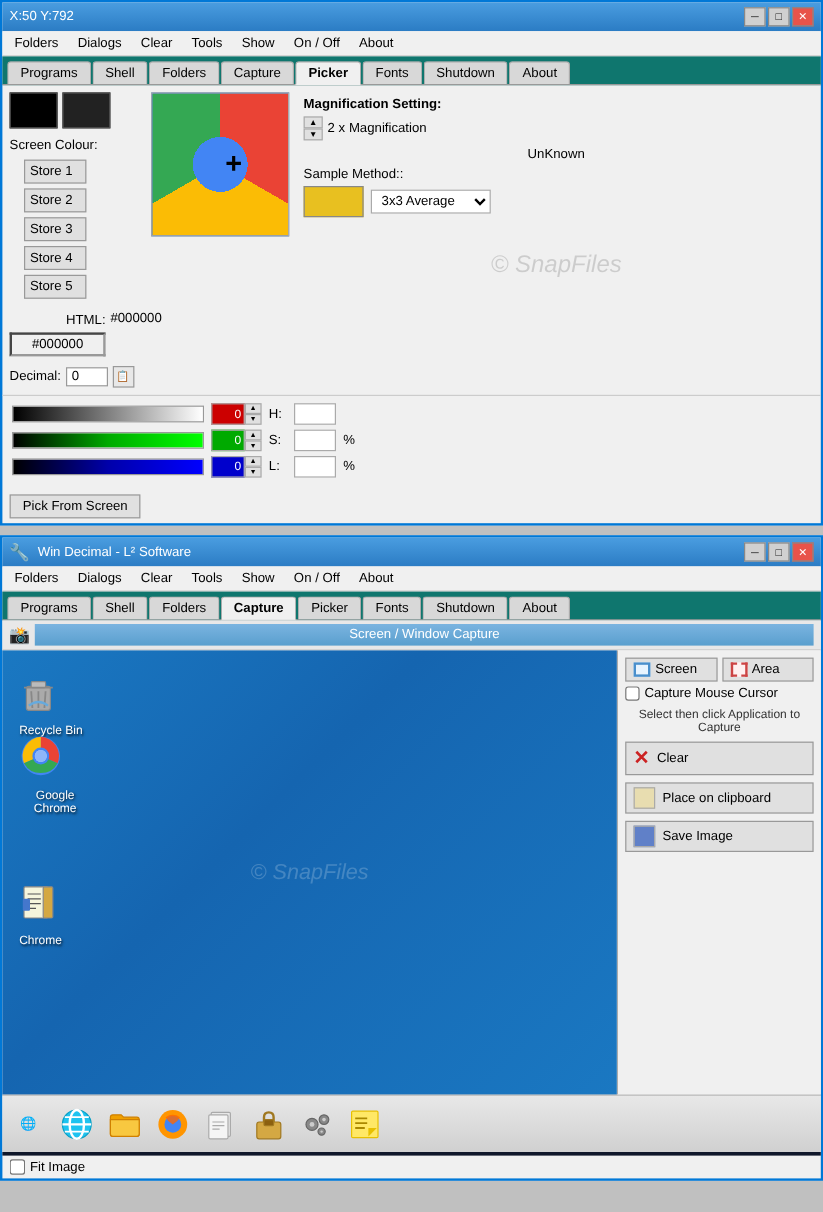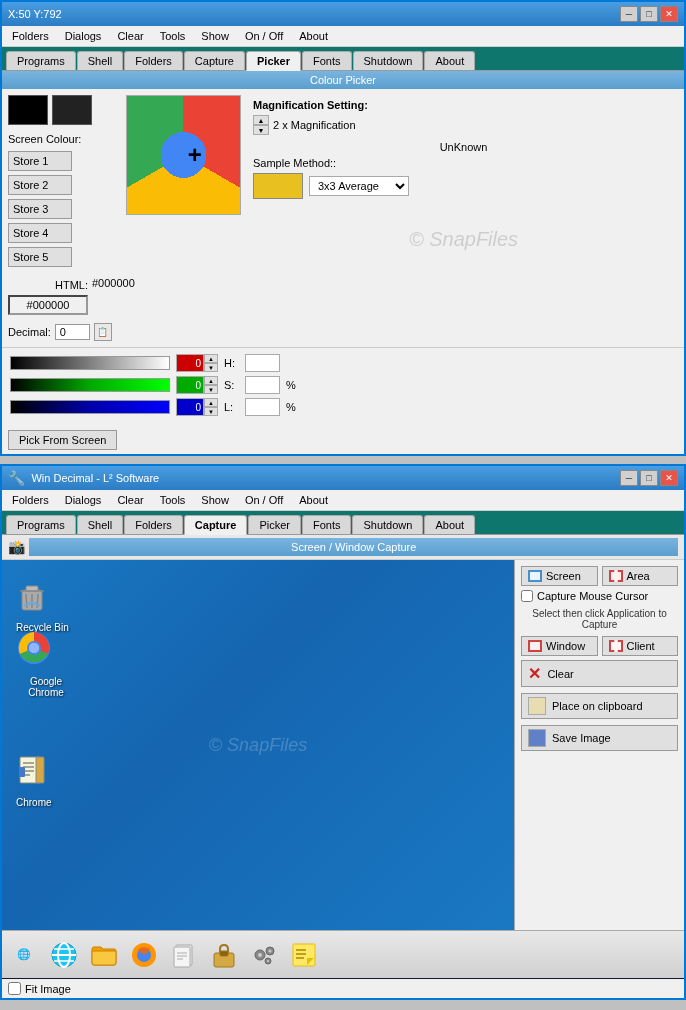--- a/index.html
+++ b/index.html
@@ -113,28 +113,29 @@
       margin-bottom: 4px;
     }
     .swatch {
       width: 40px;
       height: 30px;
       border: 1px solid #555;
     }
     .store-label { font-size: 11px; margin-bottom: 2px; }
     .store-btn {
       display: block;
-      width: 64px;
+      width: 52px;
       height: 20px;
       background: #e0e0e0;
       border: 1px solid #999;
       cursor: pointer;
       font-size: 11px;
       text-align: left;
       padding: 1px 4px;
+      margin-left: 12px;
     }
     .html-label { font-size: 11px; margin-top: 4px; }
     .html-value { font-size: 11px; color: #000; }
     .html-box {
       background: #f0f0f0;
       border: 2px inset #999;
       padding: 2px 4px;
       font-size: 11px;
       width: 80px;
       height: 20px;
@@ -442,21 +443,21 @@
       border: 1px solid #aaa;
       display: inline-block;
       flex-shrink: 0;
     }
 
     .fit-image-row {
       display: flex;
       align-items: center;
       gap: 4px;
       padding: 3px 6px;
-      border-top: 1px solid #0f172a;
+      border-top: 3px solid #0f172a;
     }
 
     
     .chrome-svg {
       width: 36px;
       height: 36px;
     }
 
     
     .recycle-svg {
@@ -517,21 +518,20 @@
     <div class="tab">Programs</div>
     <div class="tab">Shell</div>
     <div class="tab">Folders</div>
     <div class="tab">Capture</div>
     <div class="tab active">Picker</div>
     <div class="tab">Fonts</div>
     <div class="tab">Shutdown</div>
     <div class="tab">About</div>
   </div>
 
-  <div class="section-header">Colour Picker</div>
 
   <div class="colour-picker-panel">
 
     <div class="left-panel">
       <div class="color-swatches">
         <div class="swatch" style="background:#000000;"></div>
         <div class="swatch" style="background:#222222;"></div>
       </div>
       <div class="store-label">Screen Colour:</div>
       <button class="store-btn">Store 1</button>
@@ -735,30 +735,20 @@
         </button>
       </div>
 
       <div class="checkbox-row">
         <input type="checkbox" style="">
         <span>Capture Mouse Cursor</span>
       </div>
 
       <div class="select-text">Select then click Application to Capture</div>
 
-      <div class="capture-btn-row">
-        <button class="cap-btn">
-          <span style="display:inline-block;width:14px;height:12px;border:2px solid #cc4444;background:#fff0f0;font-size:7px;"></span>
-          <span>Window</span>
-        </button>
-        <button class="cap-btn">
-          <span style="display:inline-block;width:14px;height:12px;border:2px dashed #cc4444;background:#fff5f5;font-size:7px;"></span>
-          <span>Client</span>
-        </button>
-      </div>
 
       <button class="full-btn">
         <span class="x-icon">✕</span>
         <span>Clear</span>
       </button>
 
       <button class="full-btn">
         <span class="clipboard-icon"></span>
         <span>Place on clipboard</span>
       </button>

